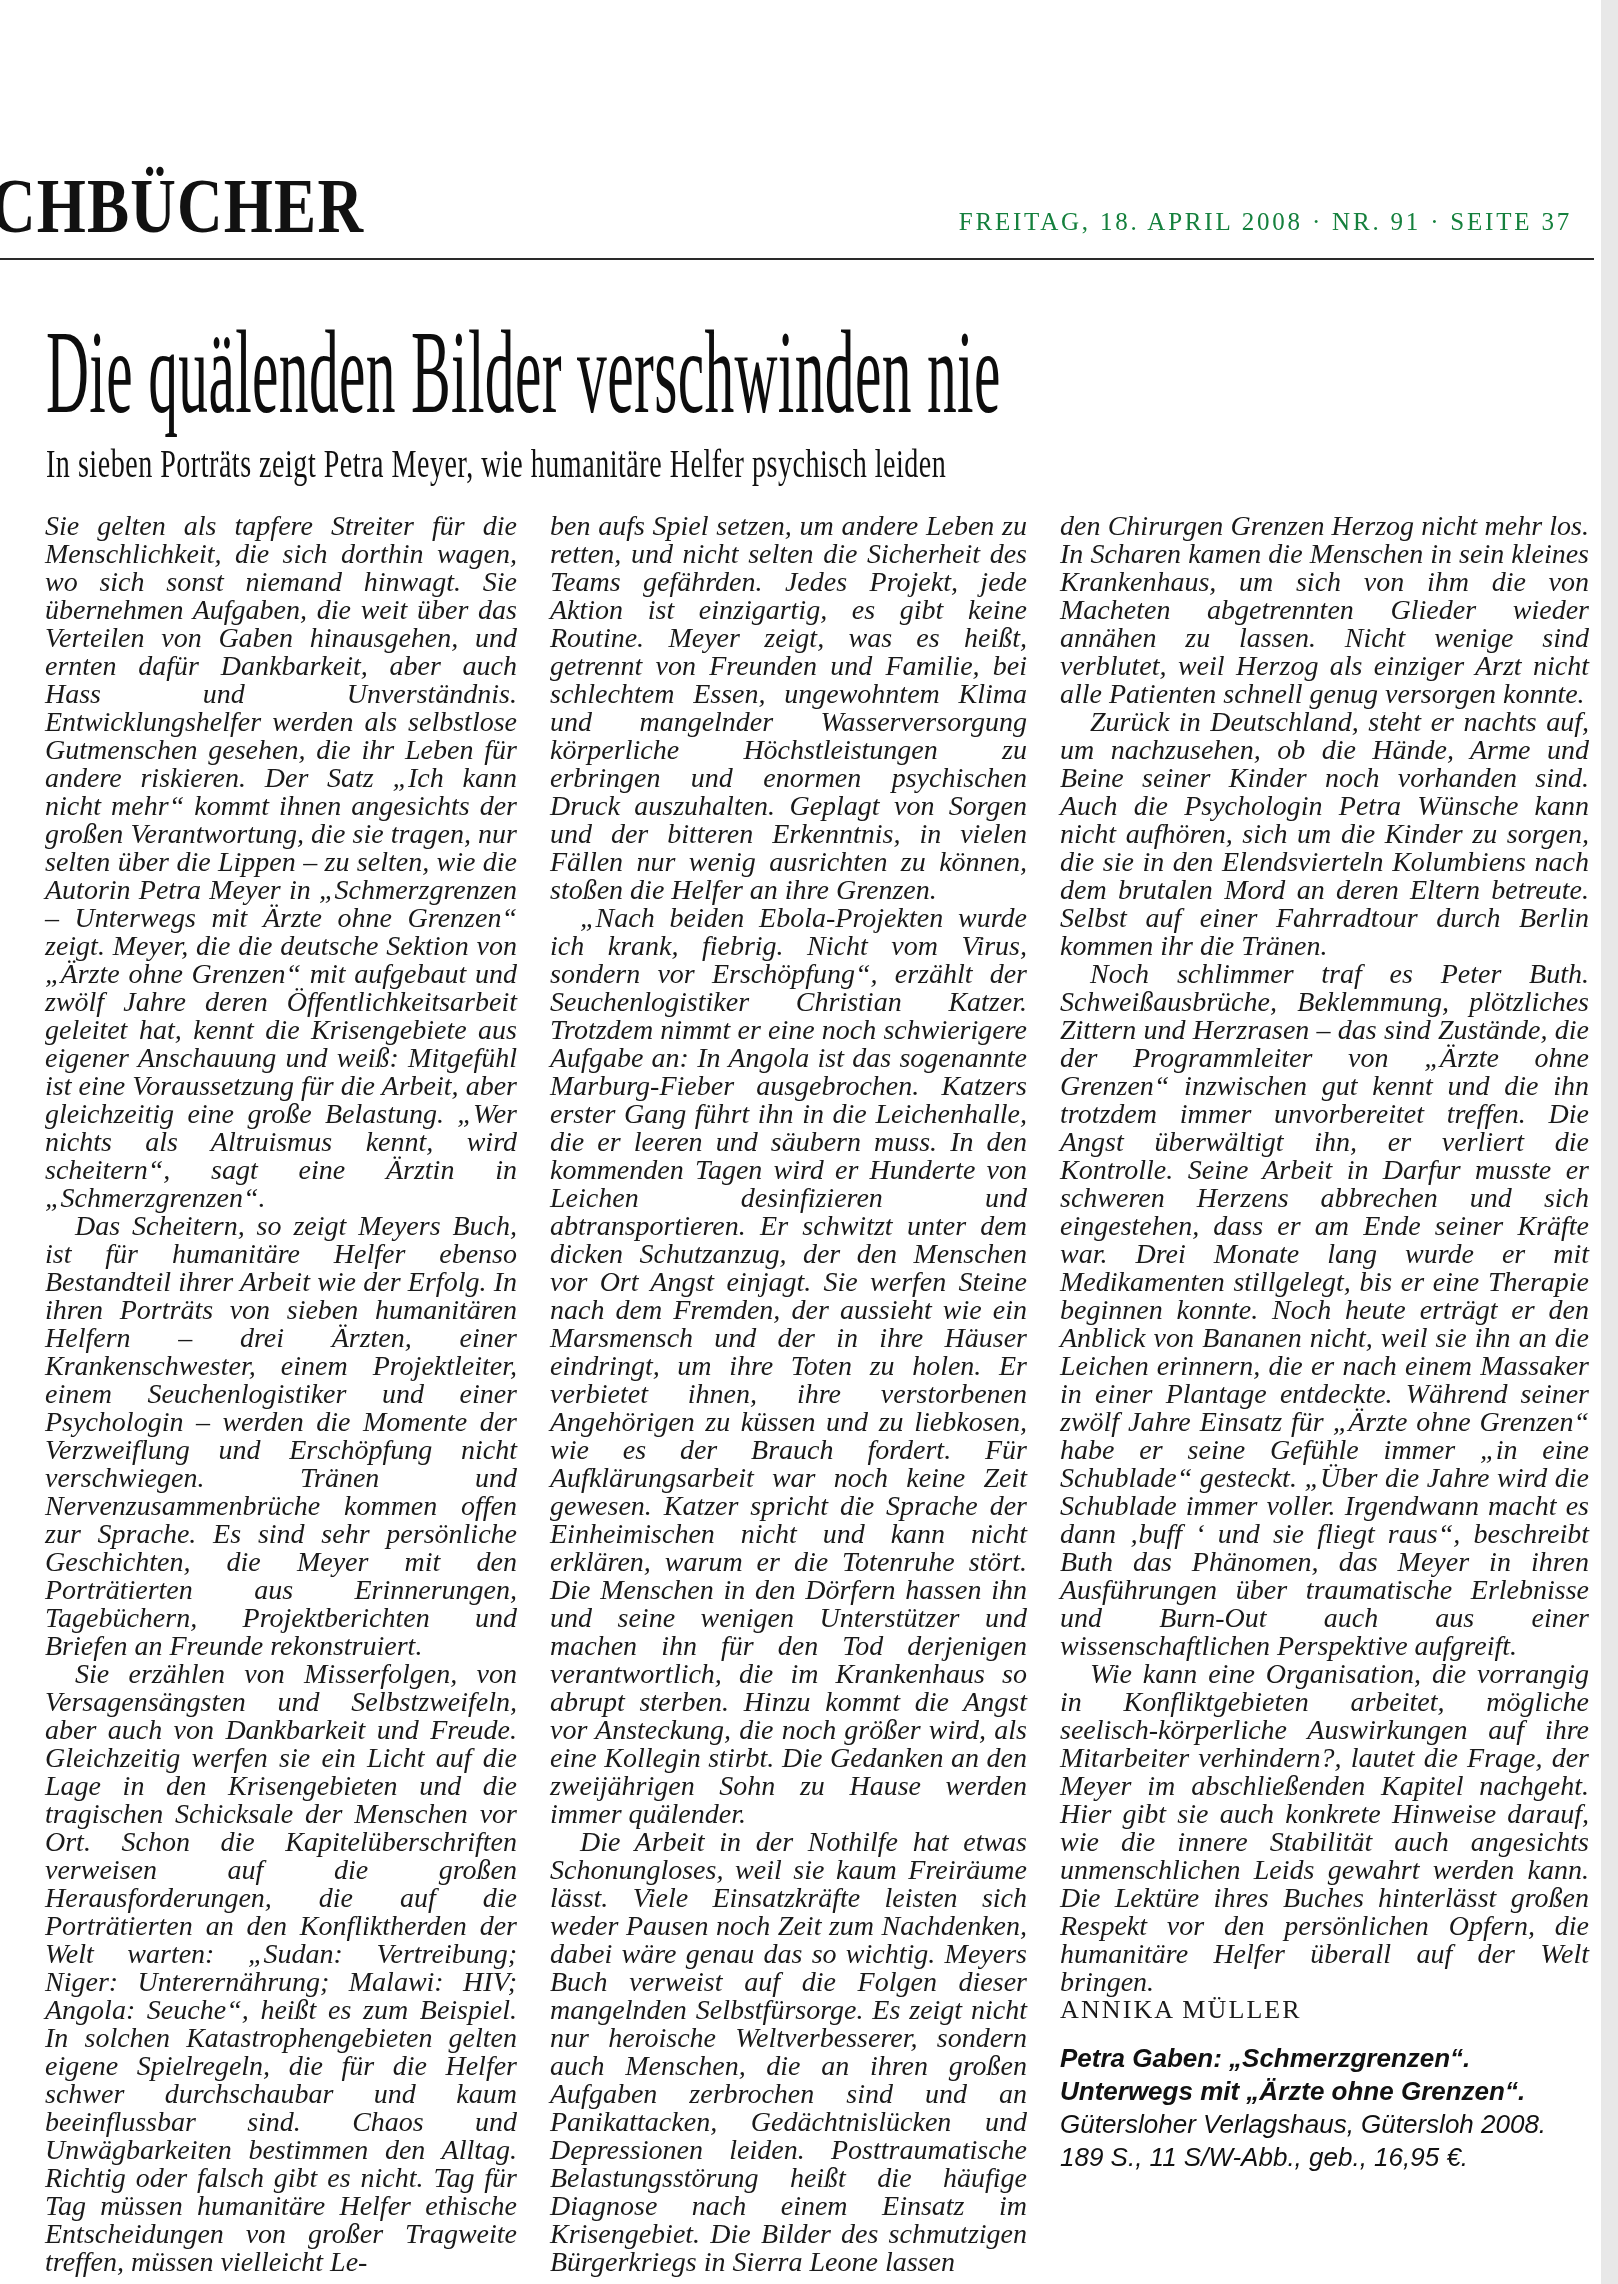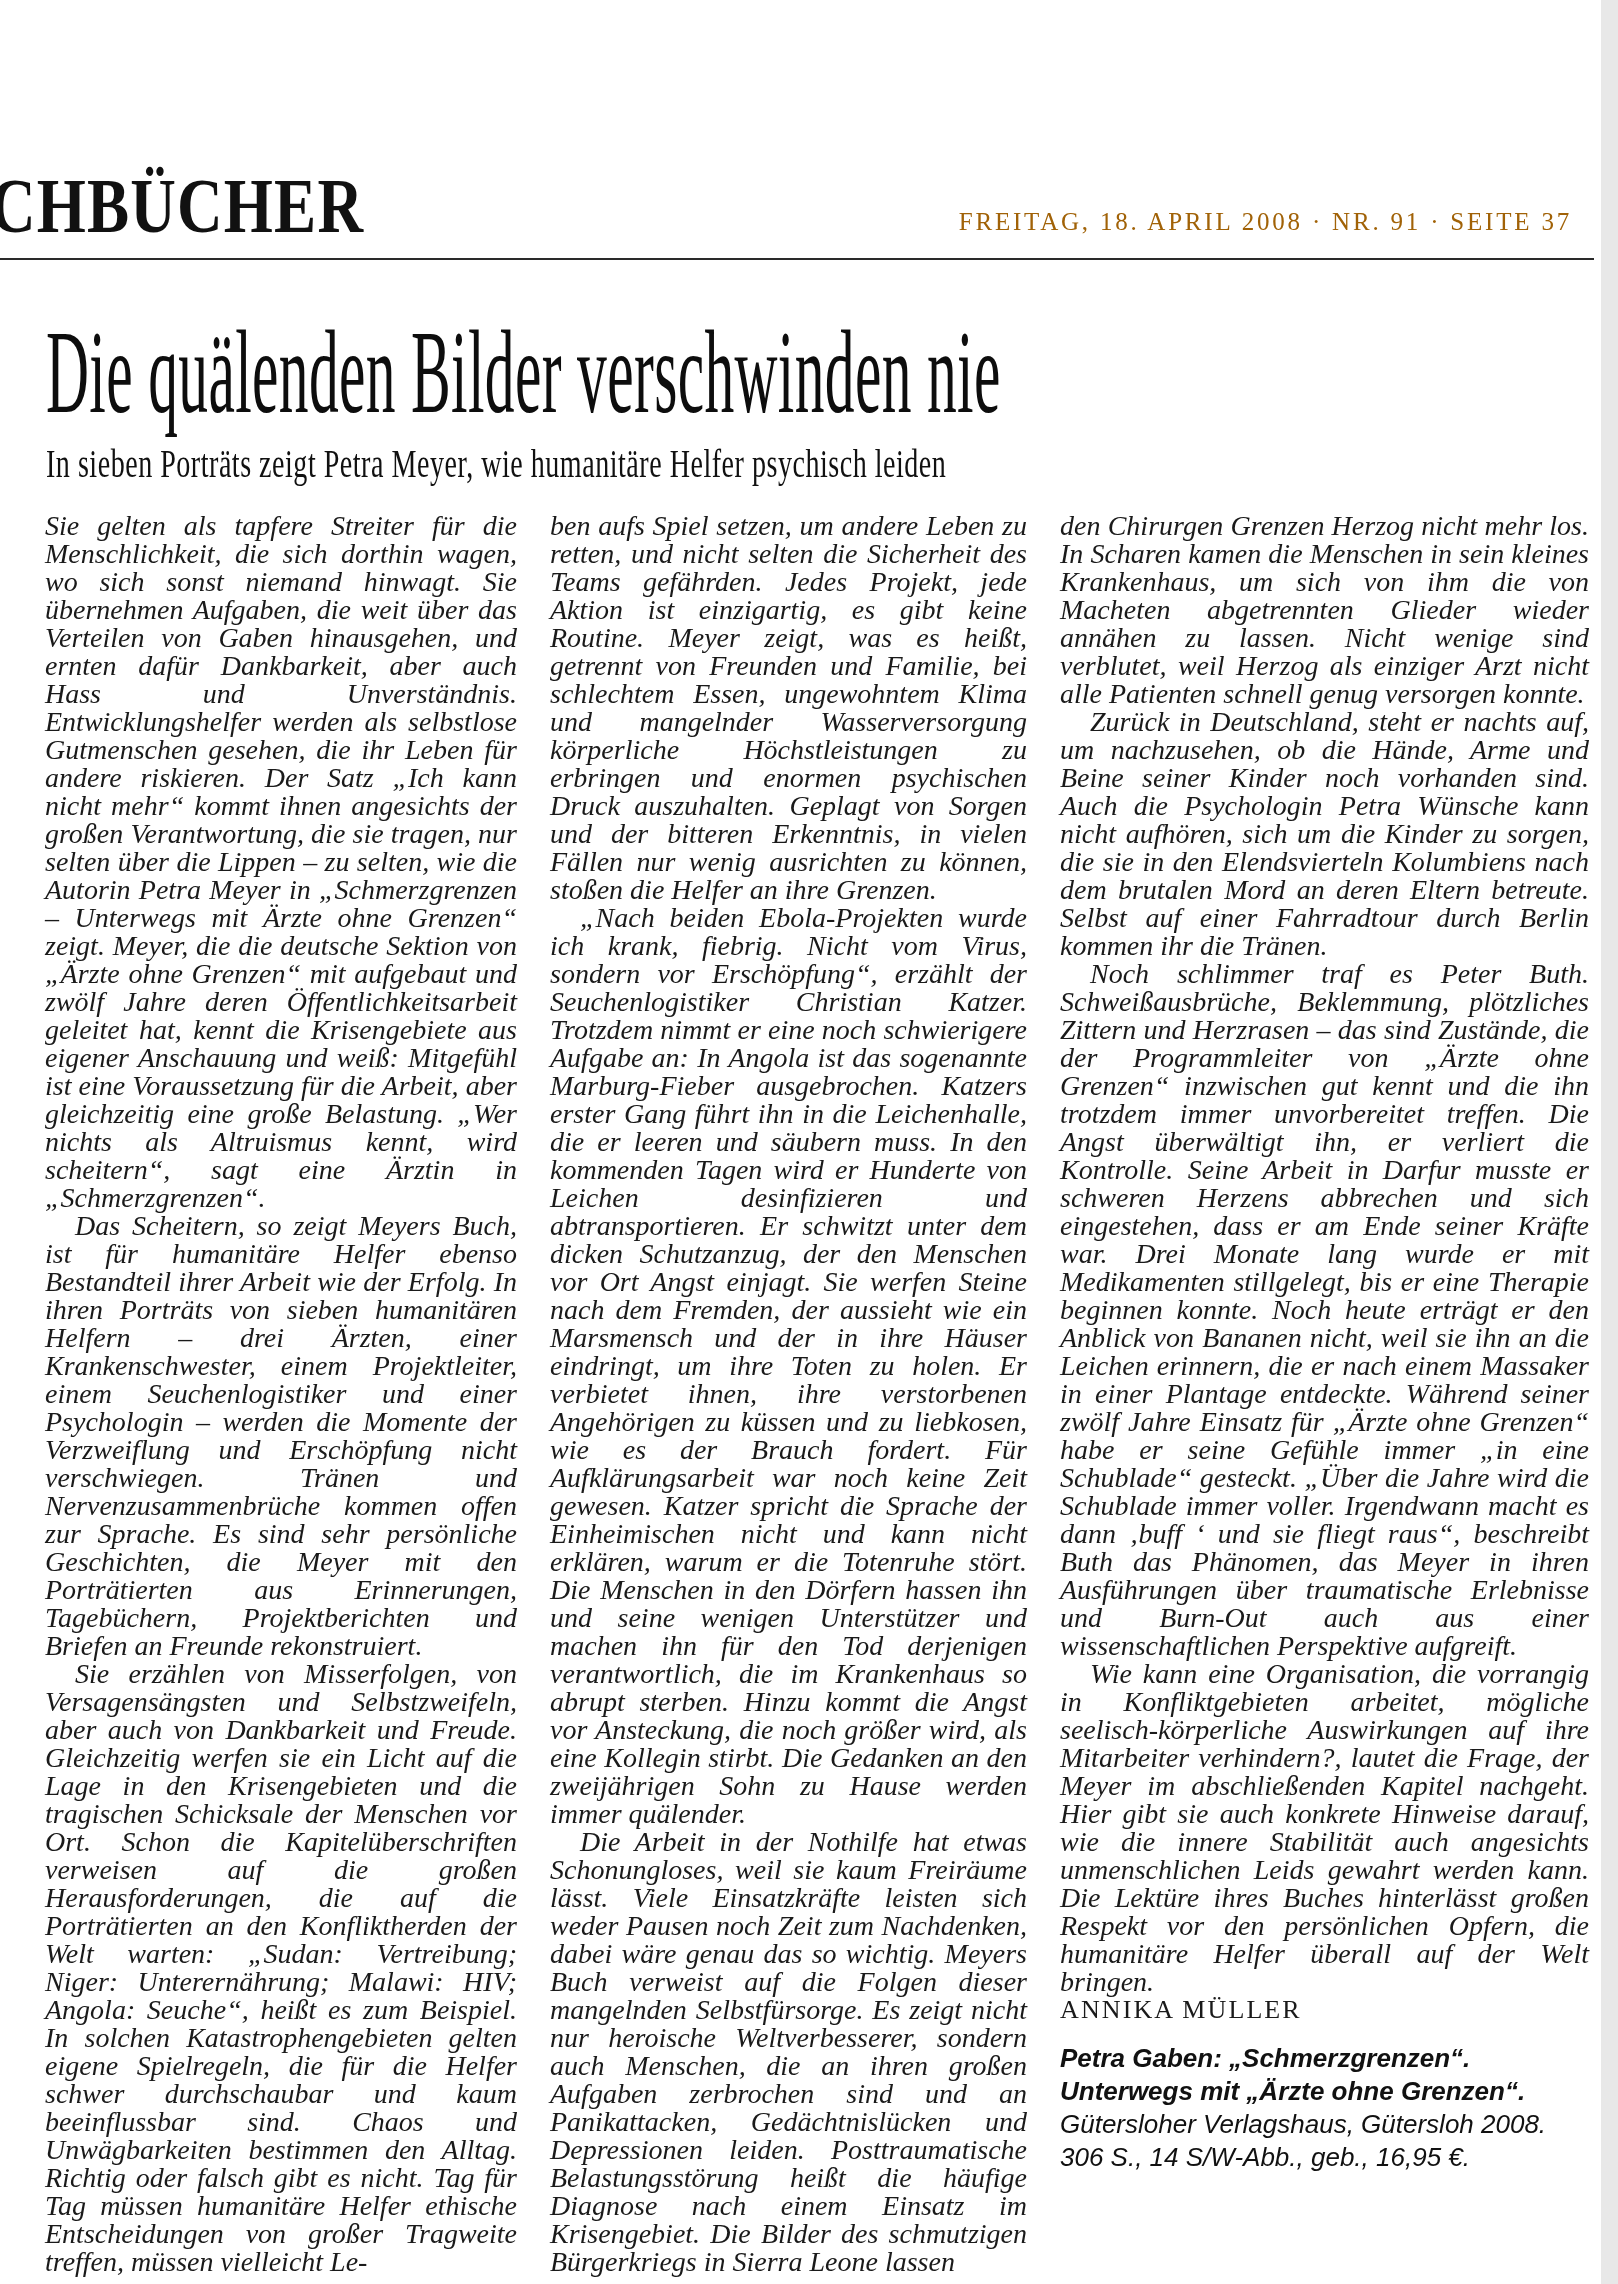--- a/index.html
+++ b/index.html
@@ -15,21 +15,21 @@
   #masthead{
     position:absolute;left:-9.7px;top:167px;
     font-size:78px;line-height:1;font-weight:bold;
     letter-spacing:1.4px;color:#111;
     transform:scaleX(0.81);transform-origin:left top;
     white-space:nowrap;
   }
   #dateline{
     position:absolute;right:29px;top:209px;
     font-size:25px;line-height:1;letter-spacing:2.8px;
-    color:#a16207;white-space:nowrap;
+    color:#15803d;white-space:nowrap;
   }
   #header-rule{
     position:absolute;left:0;top:258px;
     width:1594px;height:2.1px;background:#2a2a2a;
   }
   
   #headline{
     position:absolute;left:46px;top:313px;
     font-size:119px;line-height:1;color:#0d0d0d;
     transform:scaleX(0.50);transform-origin:left top;
@@ -89,18 +89,18 @@
       <p class="ind">„Nach beiden Ebola-Projekten wurde ich krank, fiebrig. Nicht vom Virus, sondern vor Erschöpfung“, erzählt der Seuchenlogistiker Christian Katzer. Trotzdem nimmt er eine noch schwierigere Aufgabe an: In Angola ist das sogenannte Marburg-Fieber ausgebrochen. Katzers erster Gang führt ihn in die Leichenhalle, die er leeren und säubern muss. In den kommenden Tagen wird er Hunderte von Leichen desinfizieren und abtransportieren. Er schwitzt unter dem dicken Schutzanzug, der den Menschen vor Ort Angst einjagt. Sie werfen Steine nach dem Fremden, der aussieht wie ein Marsmensch und der in ihre Häuser eindringt, um ihre Toten zu holen. Er verbietet ihnen, ihre verstorbenen Angehörigen zu küssen und zu liebkosen, wie es der Brauch fordert. Für Aufklärungsarbeit war noch keine Zeit gewesen. Katzer spricht die Sprache der Einheimischen nicht und kann nicht erklären, warum er die Totenruhe stört. Die Menschen in den Dörfern hassen ihn und seine wenigen Unterstützer und machen ihn für den Tod derjenigen verantwortlich, die im Krankenhaus so abrupt sterben. Hinzu kommt die Angst vor Ansteckung, die noch größer wird, als eine Kollegin stirbt. Die Gedanken an den zweijährigen Sohn zu Hause werden immer quälender.</p>
       <p class="ind">Die Arbeit in der Nothilfe hat etwas Schonungloses, weil sie kaum Freiräume lässt. Viele Einsatzkräfte leisten sich weder Pausen noch Zeit zum Nachdenken, dabei wäre genau das so wichtig. Meyers Buch verweist auf die Folgen dieser mangelnden Selbstfürsorge. Es zeigt nicht nur heroische Weltverbesserer, sondern auch Menschen, die an ihren großen Aufgaben zerbrochen sind und an Panikattacken, Gedächtnislücken und Depressionen leiden. Posttraumatische Belastungsstörung heißt die häufige Diagnose nach einem Einsatz im Krisengebiet. Die Bilder des schmutzigen Bürgerkriegs in Sierra Leone lassen</p>
     </div>
 
     <div class="col">
       <p>den Chirurgen Grenzen Herzog nicht mehr los. In Scharen kamen die Menschen in sein kleines Krankenhaus, um sich von ihm die von Macheten abgetrennten Glieder wieder annähen zu lassen. Nicht wenige sind verblutet, weil Herzog als einziger Arzt nicht alle Patienten schnell genug versorgen konnte.</p>
       <p class="ind">Zurück in Deutschland, steht er nachts auf, um nachzusehen, ob die Hände, Arme und Beine seiner Kinder noch vorhanden sind. Auch die Psychologin Petra Wünsche kann nicht aufhören, sich um die Kinder zu sorgen, die sie in den Elendsvierteln Kolumbiens nach dem brutalen Mord an deren Eltern betreute. Selbst auf einer Fahrradtour durch Berlin kommen ihr die Tränen.</p>
       <p class="ind">Noch schlimmer traf es Peter Buth. Schweißausbrüche, Beklemmung, plötzliches Zittern und Herzrasen – das sind Zustände, die der Programmleiter von „Ärzte ohne Grenzen“ inzwischen gut kennt und die ihn trotzdem immer unvorbereitet treffen. Die Angst überwältigt ihn, er verliert die Kontrolle. Seine Arbeit in Darfur musste er schweren Herzens abbrechen und sich eingestehen, dass er am Ende seiner Kräfte war. Drei Monate lang wurde er mit Medikamenten stillgelegt, bis er eine Therapie beginnen konnte. Noch heute erträgt er den Anblick von Bananen nicht, weil sie ihn an die Leichen erinnern, die er nach einem Massaker in einer Plantage entdeckte. Während seiner zwölf Jahre Einsatz für „Ärzte ohne Grenzen“ habe er seine Gefühle immer „in eine Schublade“ gesteckt. „Über die Jahre wird die Schublade immer voller. Irgendwann macht es dann ‚buff ‘ und sie fliegt raus“, beschreibt Buth das Phänomen, das Meyer in ihren Ausführungen über traumatische Erlebnisse und Burn-Out auch aus einer wissenschaftlichen Perspektive aufgreift.</p>
       <p class="ind">Wie kann eine Organisation, die vorrangig in Konfliktgebieten arbeitet, mögliche seelisch-körperliche Auswirkungen auf ihre Mitarbeiter verhindern?, lautet die Frage, der Meyer im abschließenden Kapitel nachgeht. Hier gibt sie auch konkrete Hinweise darauf, wie die innere Stabilität auch angesichts unmenschlichen Leids gewahrt werden kann. Die Lektüre ihres Buches hinterlässt großen Respekt vor den persönlichen Opfern, die humanitäre Helfer überall auf der Welt bringen.</p>
       <div id="byline-row">ANNIKA MÜLLER</div>
-      <p id="book-info"><span class="b">Petra Gaben: „Schmerzgrenzen“. Unterwegs mit „Ärzte ohne Grenzen“.</span><span> Gütersloher Verlagshaus, Gütersloh 2008. 306 S., 14 S/W-Abb., geb., 16,95 €.</span></p>
+      <p id="book-info"><span class="b">Petra Gaben: „Schmerzgrenzen“. Unterwegs mit „Ärzte ohne Grenzen“.</span><span> Gütersloher Verlagshaus, Gütersloh 2008. 189 S., 11 S/W-Abb., geb., 16,95 €.</span></p>
     </div>
 
   </div>
 </div>
 
 
 </body></html>

